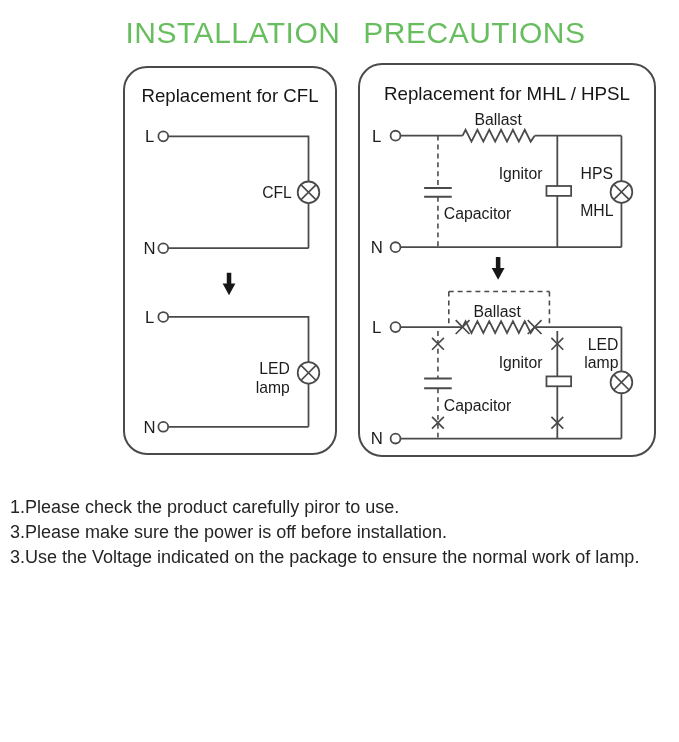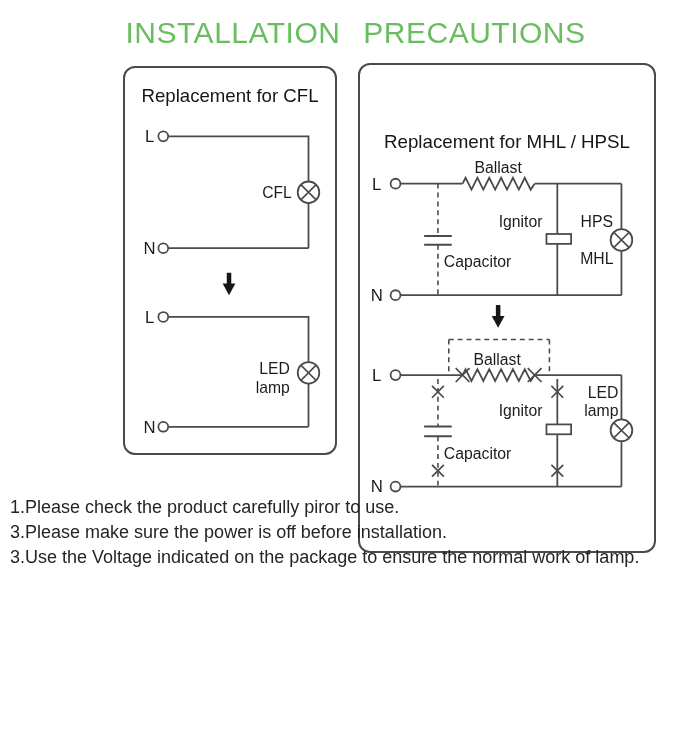--- a/index.html
+++ b/index.html
@@ -6,25 +6,25 @@
   body{
     width:679px;height:742px;position:relative;background:#ffffff;
     font-family:"Liberation Sans",sans-serif;overflow:hidden;
   }
   .main-title{
     position:absolute;top:0px;left:0;width:679px;margin:16px;
     text-align:center;font-size:30px;font-weight:400;
     color:#68be5f;word-spacing:14px;letter-spacing:0.5px;white-space:nowrap;
   }
   .panel{
-    position:absolute;border:2px solid #4a4a4a;border-radius:12px;background:#fff;
+    position:absolute;border:2px solid #4a4a4a;border-radius:24px;background:#fff;
     box-sizing:border-box;
   }
   .panel-cfl{left:123px;top:66px;width:214px;height:389px;}
-  .panel-mhl{left:358px;top:63px;width:298px;height:490px;}
+  .panel-mhl{left:358px;top:63px;width:298px;height:394px;}
   .panel svg{display:block;width:100%;height:100%;}
 
   .wire{stroke:#4a4a4a;stroke-width:1.8;fill:none;}
   .wire-d{stroke:#4a4a4a;stroke-width:1.6;fill:none;stroke-dasharray:5 4;}
   .plate{stroke:#4a4a4a;stroke-width:2;fill:none;}
   .cut{stroke:#4a4a4a;stroke-width:1.7;fill:none;}
   .node{stroke:#4a4a4a;stroke-width:1.8;fill:#ffffff;}
   .comp{stroke:#4a4a4a;stroke-width:1.8;fill:#ffffff;}
   .arrow{fill:#161616;stroke:none;}
 

